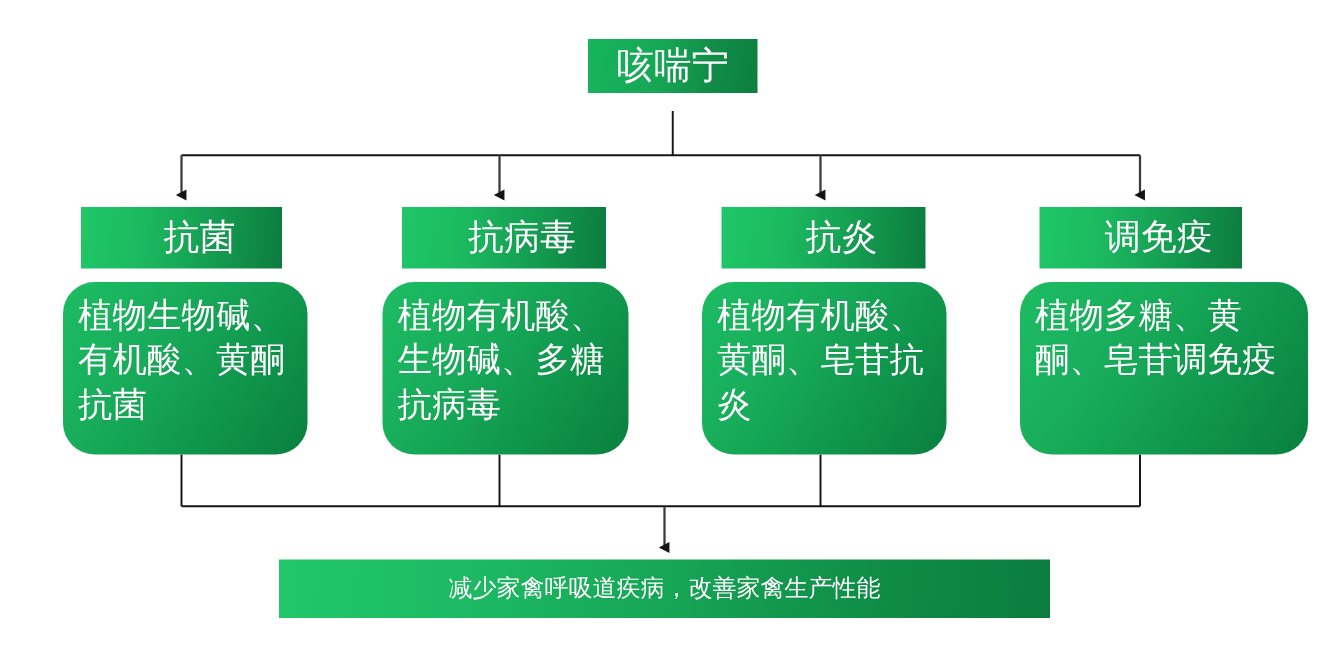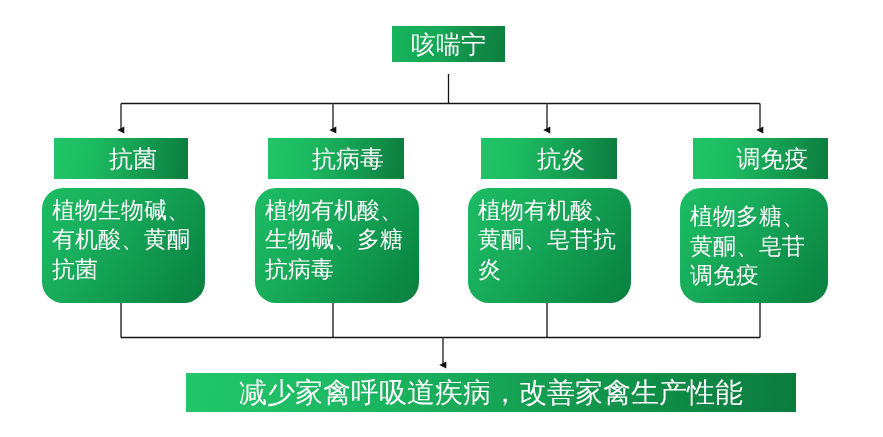--- a/index.html
+++ b/index.html
@@ -69,36 +69,36 @@
     padding: 8px 6px 6px 10px;
     font-size: 23px;
     line-height: 1.28;
     letter-spacing: 0px;
     background: linear-gradient(125deg, #1cbd63 0%, #18ad5b 34%, #119a4f 62%, #0c8a45 84%, #0a8040 100%);
     border-radius: 21px;
   }
   .body-0 { left: 42px;  width: 163px; }
   .body-1 { left: 255px; width: 164px; }
   .body-2 { left: 468px; width: 163px; }
-  .body-3 { left: 680px; width: 148px; align-items: center; }
+  .body-3 { left: 680px; width: 192px; }
 
   .node-body span {
     display: block;
     word-break: break-all;
   }
 
   
   .node-outcome {
     left: 186px;
     top: 373px;
-    width: 610px;
+    width: 514px;
     height: 39px;
     align-items: center;
     justify-content: center;
-    font-size: 28px;
+    font-size: 16px;
     line-height: 1;
     background: linear-gradient(95deg, #21c76a 0%, #1cb962 26%, #16a455 52%, #0f8e47 76%, #0b7c3e 100%);
   }
 </style>
 </head>
 <body>
 
 <div id="canvas">
 
   <svg class="connectors" viewBox="0 0 883 437">

